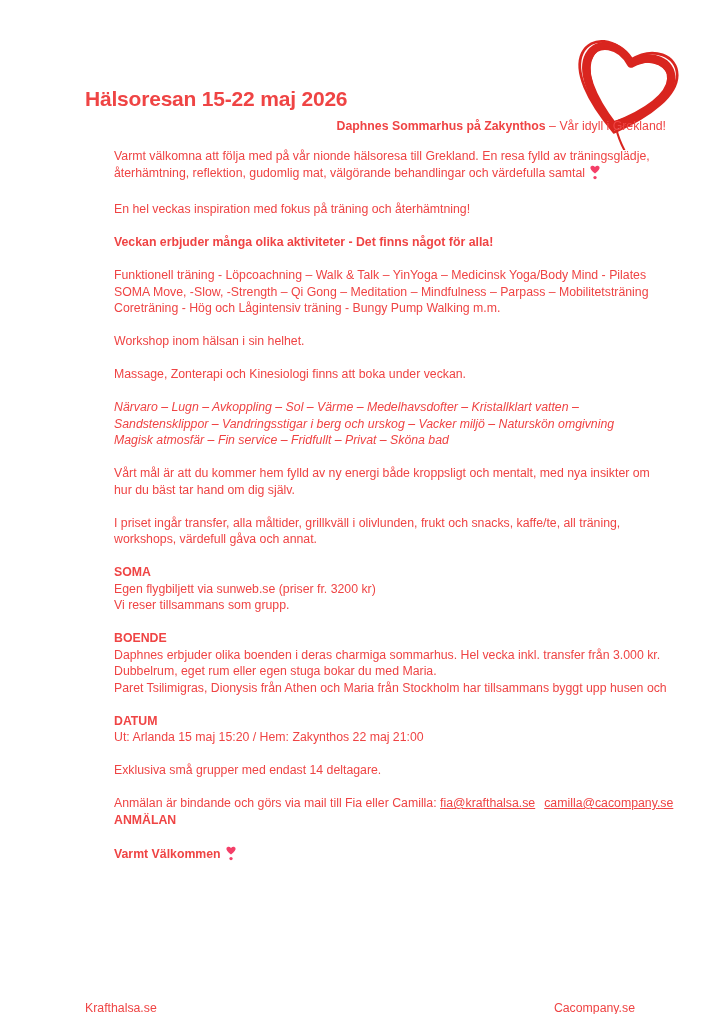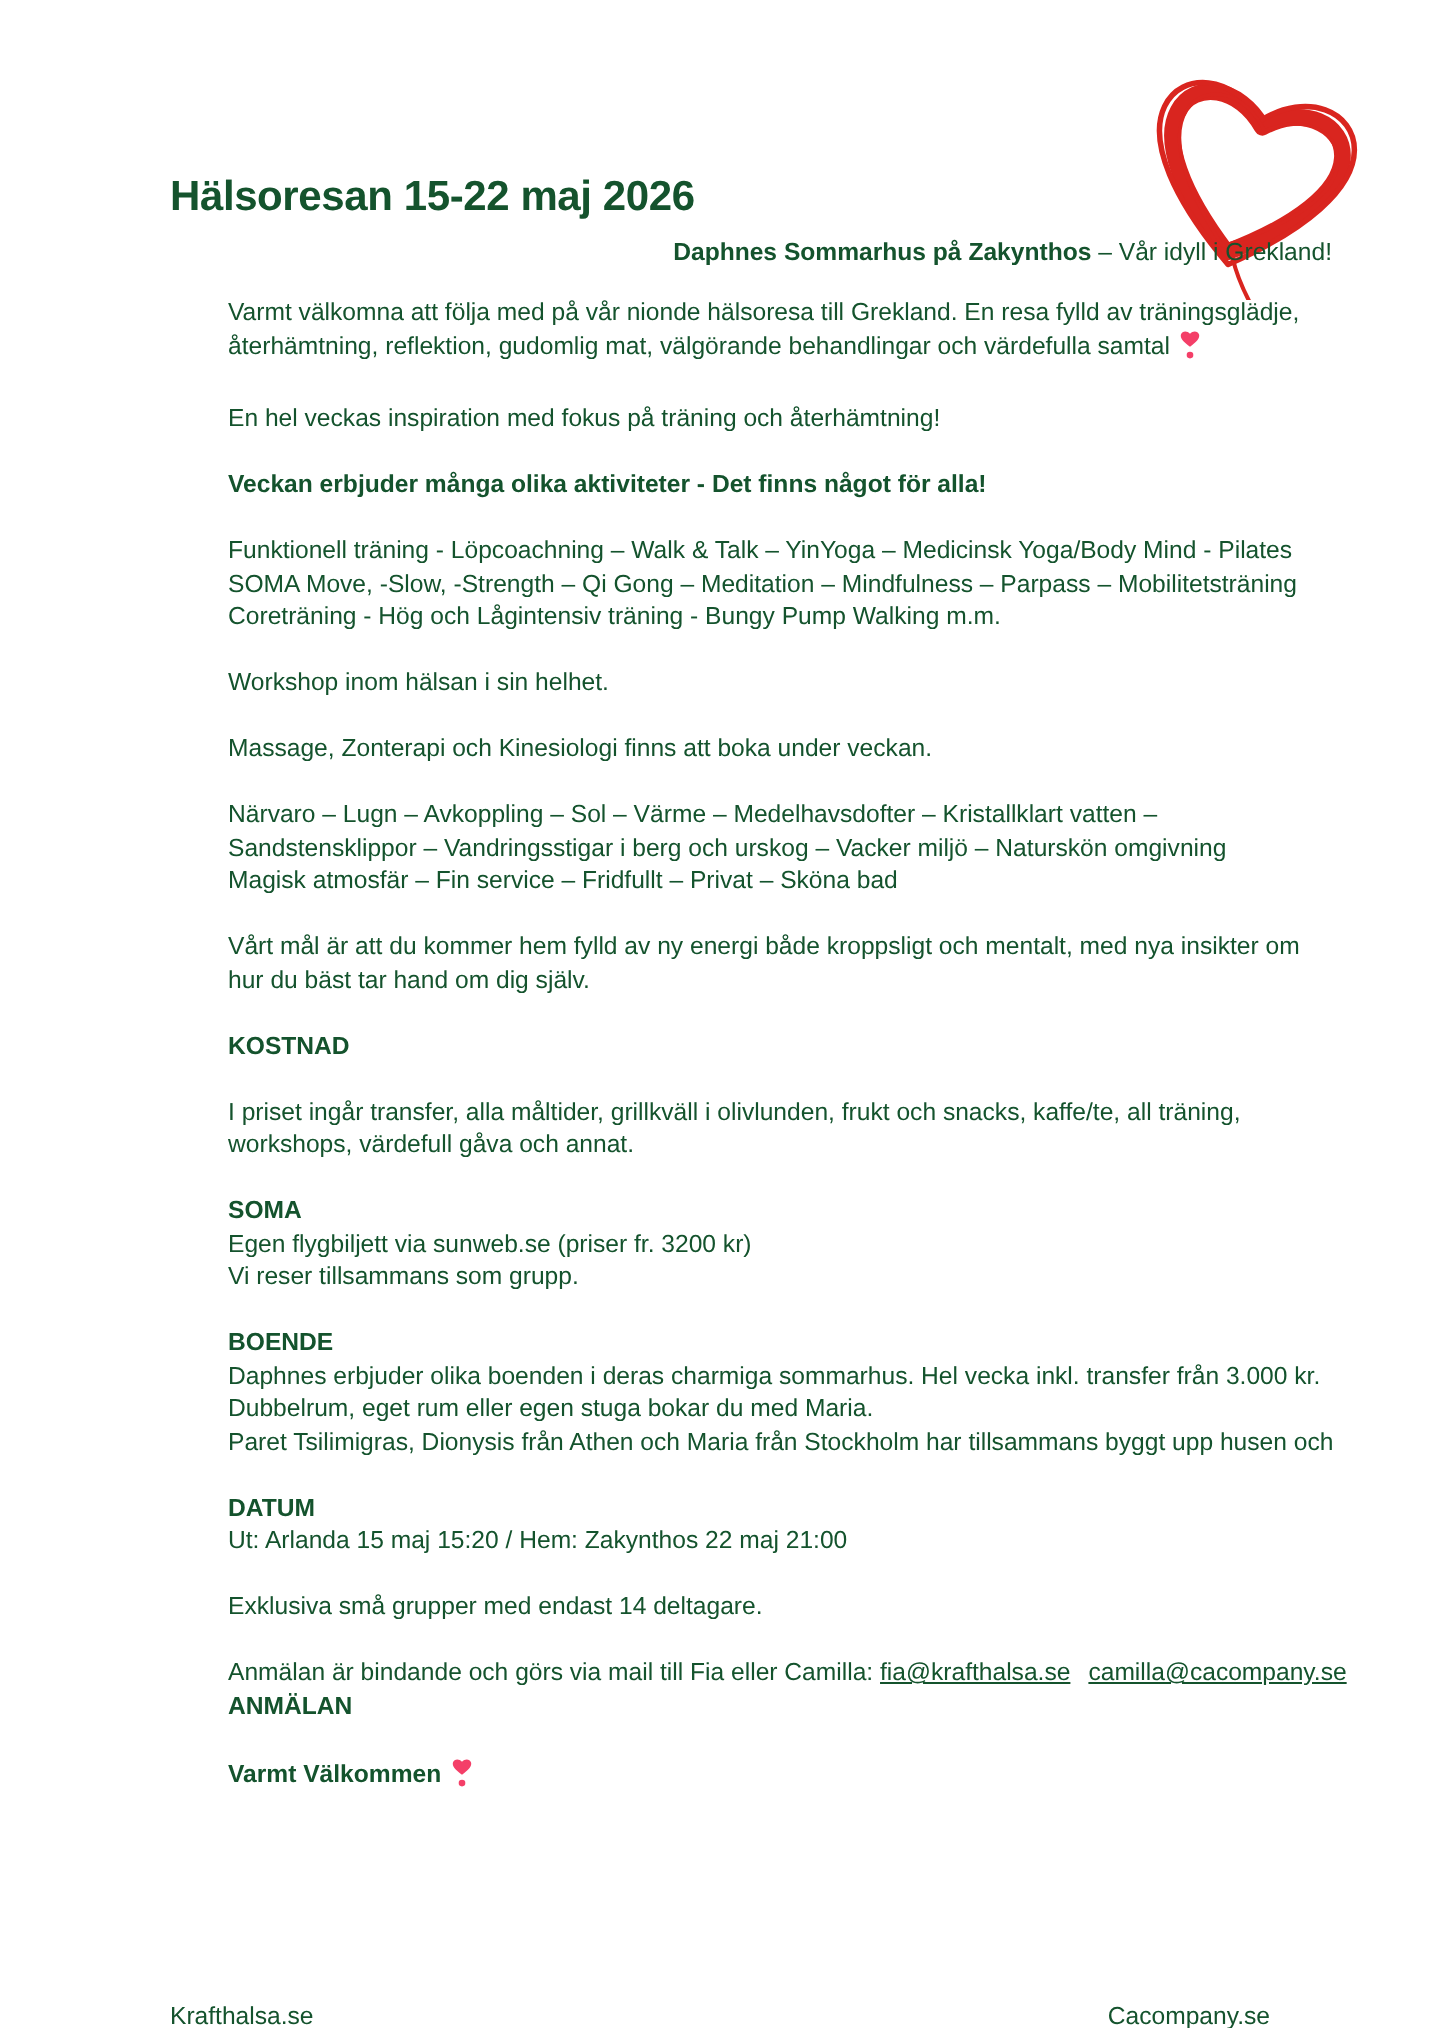--- a/index.html
+++ b/index.html
@@ -1,36 +1,36 @@
 <!DOCTYPE html>
 <html><head>
 <meta charset="utf-8">
 <style>
   html,body{margin:0;padding:0;background:#ffffff;}
   .page{
     position:relative;
     width:716px;height:1014px;
     background:#ffffff;
     font-family:"Liberation Sans", sans-serif;
-    color:#14532d;
+    color:#ef4444;
     overflow:hidden;
   }
   .content{position:absolute;left:85px;top:87px;right:50px;}
   .doc-title{
     font-size:21px;font-weight:700;line-height:24px;letter-spacing:-0.2px;
     white-space:nowrap;
   }
   .doc-subtitle{
     margin-top:7px;font-size:12.3px;line-height:16.5px;white-space:nowrap;text-align:right;
   }
   .para{margin-top:16.5px;font-size:12.3px;line-height:16.5px;}
   .para.first{margin-top:13px;}
   .ln{white-space:nowrap;margin-left:29px;}
   .b{font-weight:700;}
-  .i{}
+  .i{font-style:italic;}
   .email{text-decoration:underline;cursor:pointer;}
   .email + .email{margin-left:9px;}
   .heart-mini{display:inline-block;vertical-align:-3px;margin-left:4px;}
   .logo-wrap{position:absolute;left:542px;top:20px;width:165px;height:130px;}
   .footer{
     position:absolute;left:85px;right:81px;top:959px;
     display:flex;justify-content:space-between;
     font-size:12.3px;line-height:16px;margin-top:41px;
   }
 </style>
@@ -92,21 +92,20 @@
       <div class="ln">Sandstensklippor – Vandringsstigar i berg och urskog – Vacker miljö – Naturskön omgivning</div>
       <div class="ln">Magisk atmosfär – Fin service – Fridfullt – Privat – Sköna bad</div>
     </div>
 
     <div class="para">
       <div class="ln">Vårt mål är att du kommer hem fylld av ny energi både kroppsligt och mentalt, med nya insikter om</div>
       <div class="ln">hur du bäst tar hand om dig själv.</div>
     </div>
 
     <div class="para">
-      <div class="ln b">KOSTNAD</div>
     </div>
 
     <div class="para">
       <div class="ln">I priset ingår transfer, alla måltider, grillkväll i olivlunden, frukt och snacks, kaffe/te, all träning,</div>
       <div class="ln">workshops, värdefull gåva och annat.</div>
     </div>
 
     <div class="para">
       <div class="ln b">SOMA</div>
       <div class="ln">Egen flygbiljett via sunweb.se (priser fr. 3200 kr)</div>

